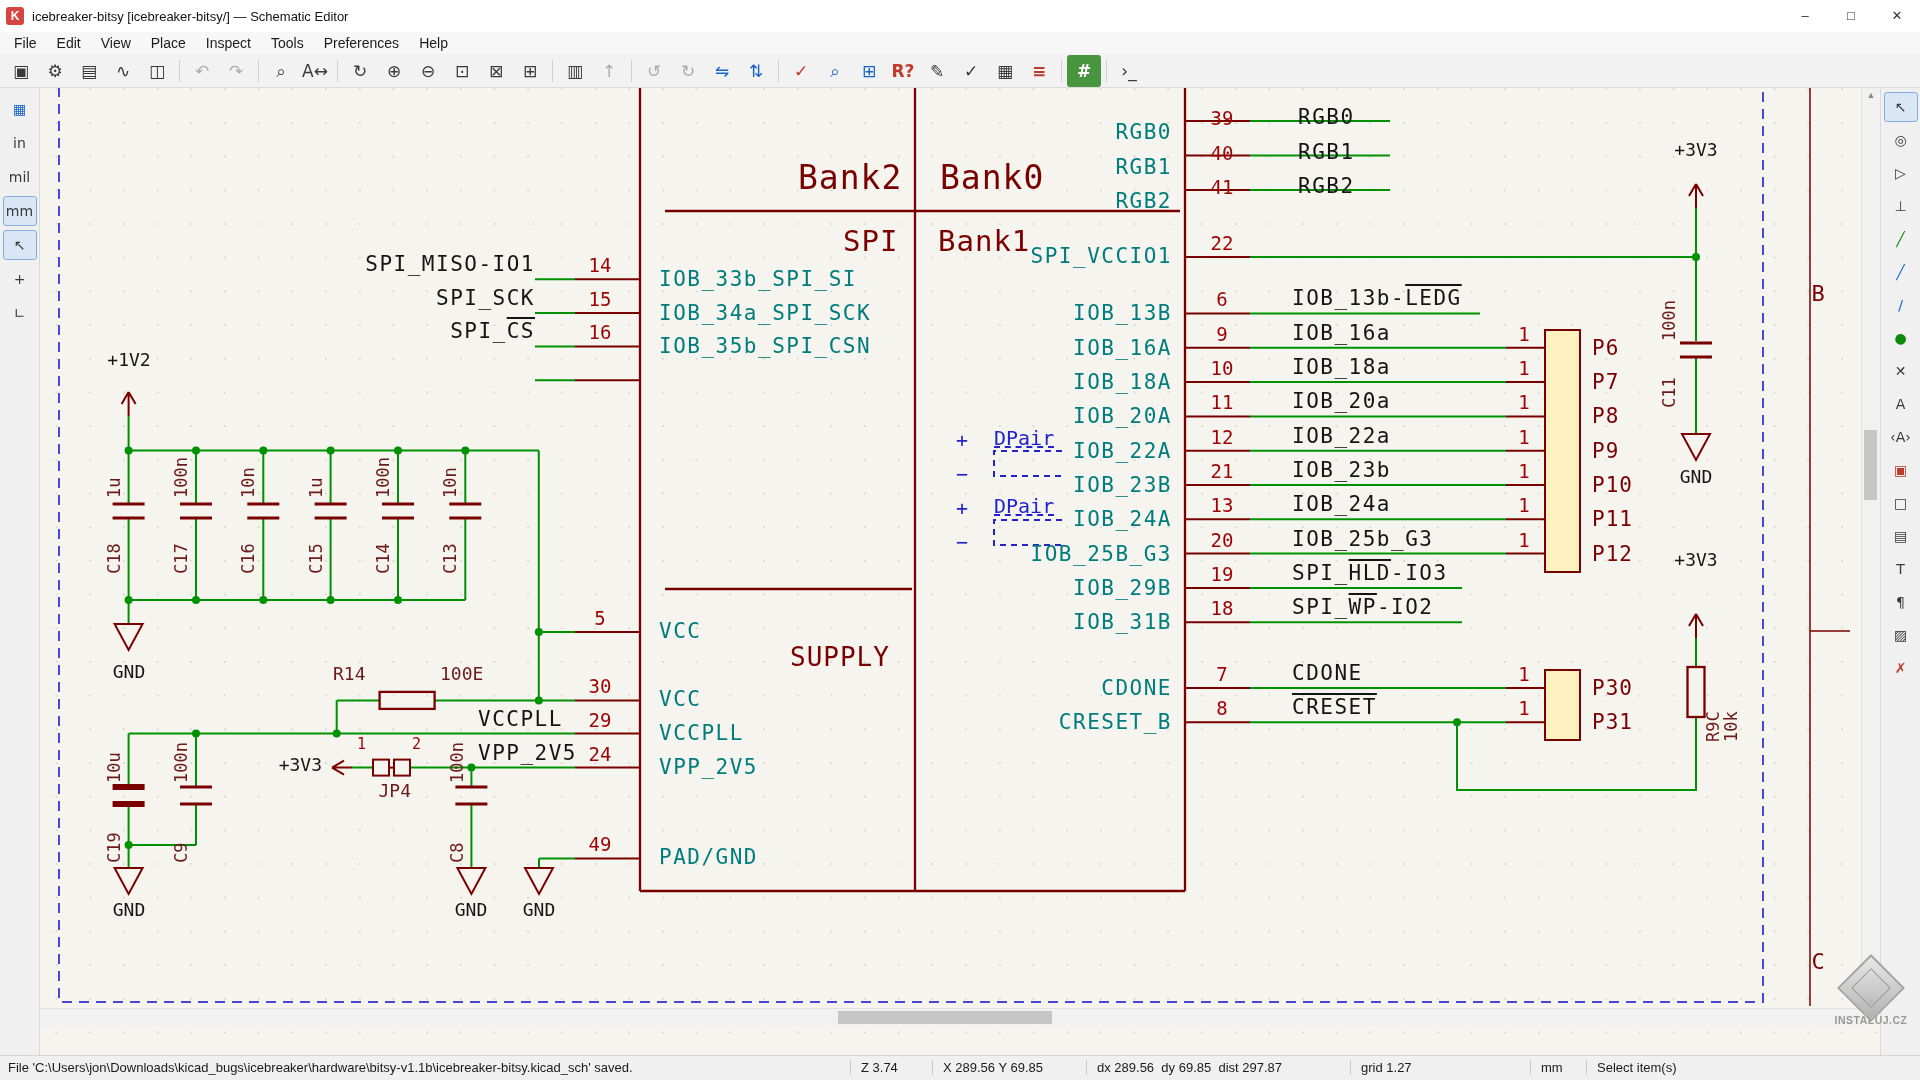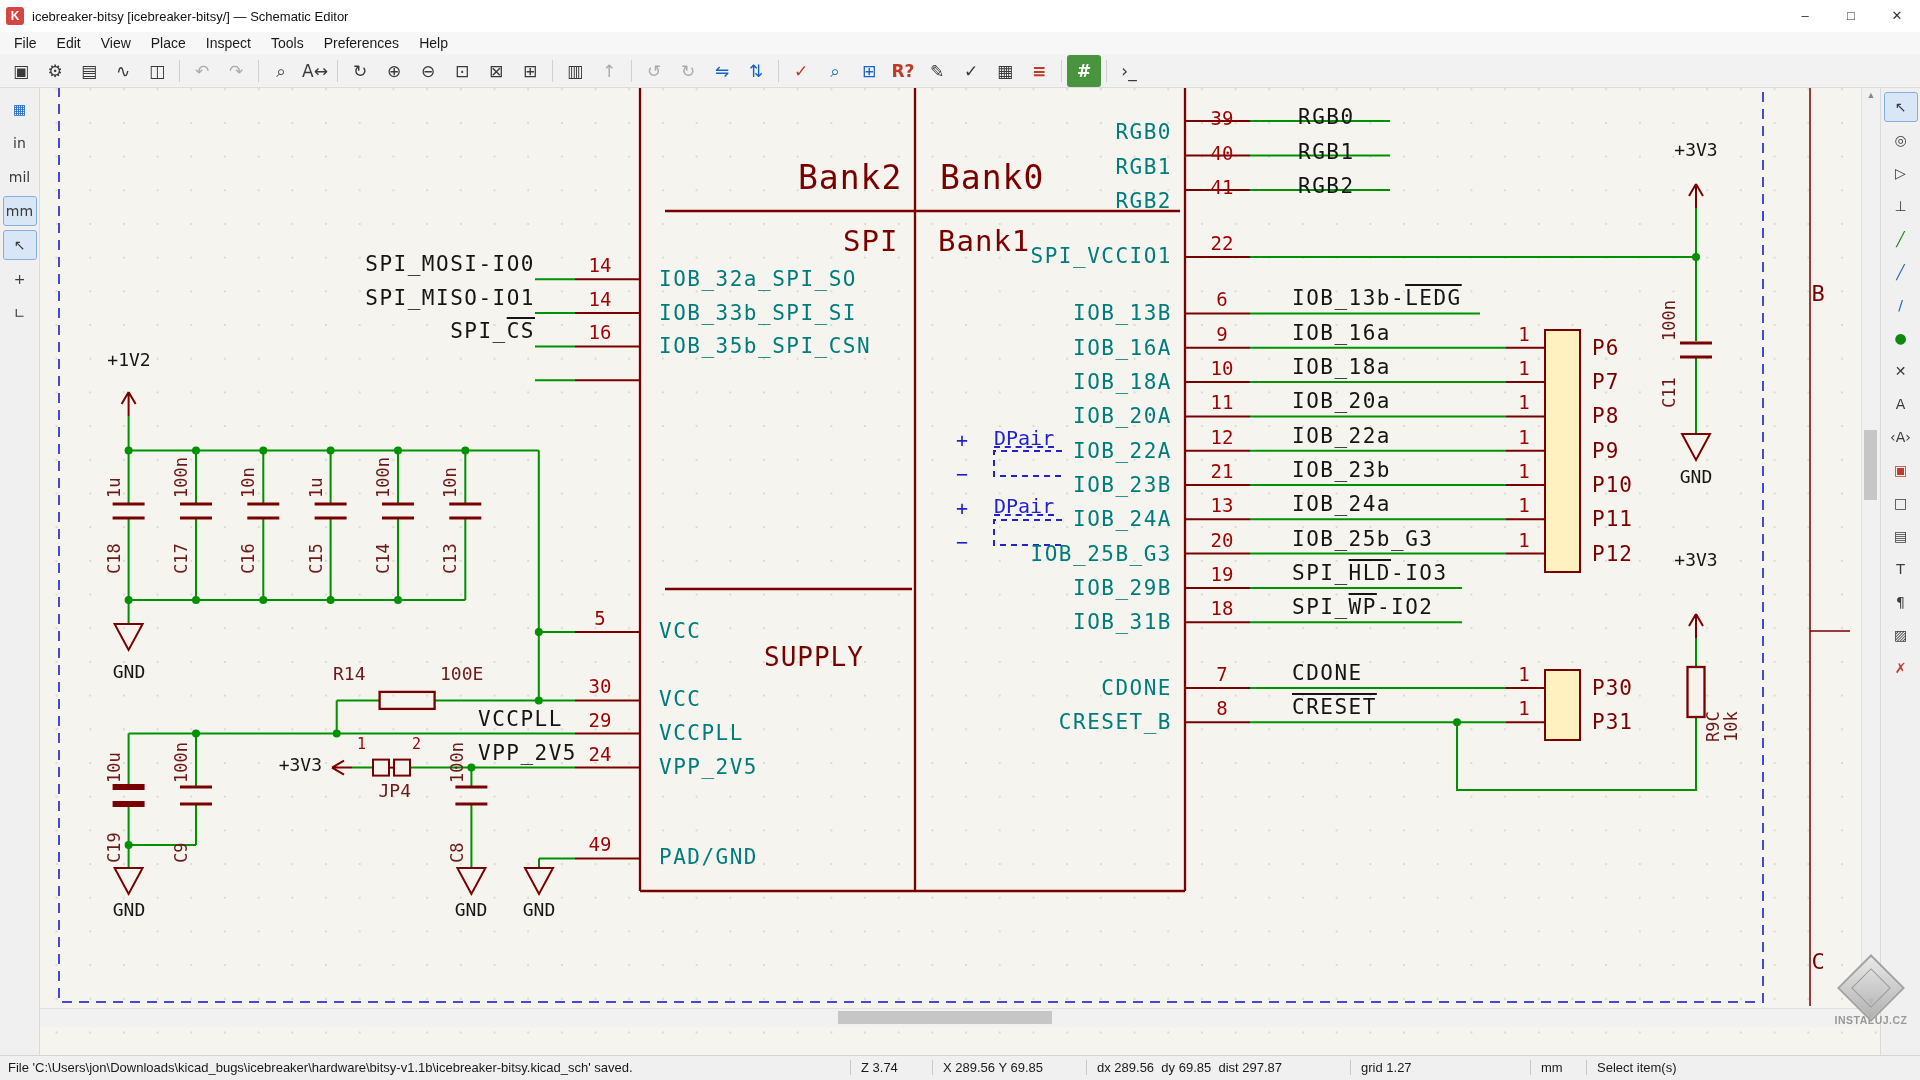--- a/index.html
+++ b/index.html
@@ -217,21 +217,21 @@
 
       <g stroke="#2222CC" stroke-width="2" fill="none" stroke-dasharray="6 5">
         <path d="M1062 451H994V476H1062 M1062 520H994V545H1062"></path>
       </g>
     </svg>
 
     <div class="sch-text t-bank" style="left:798px;top:161px;">Bank2</div>
     <div class="sch-text t-bank" style="left:940px;top:161px;">Bank0</div>
     <div class="sch-text t-bank2" style="left:843px;top:227px;">SPI</div>
     <div class="sch-text t-bank2" style="left:938px;top:227px;">Bank1</div>
-    <div class="sch-text t-supply" style="left:764px;top:644px;">SUPPLY</div>
+    <div class="sch-text t-supply" style="left:790px;top:644px;">SUPPLY</div>
 
     <div id="rgb-rows" class="rows">
 
     <div class="row">
         <span class="pname">RGB0</span>
         <span class="pnum">39</span>
         <span class="nlabel">RGB0</span>
       </div>
         <div class="row">
         <span class="pname">RGB1</span>
@@ -240,29 +240,29 @@
       </div>
         <div class="row">
         <span class="pname">RGB2</span>
         <span class="pnum">41</span>
         <span class="nlabel">RGB2</span>
       </div>
       </div>
 
     <div id="spi-rows" class="rows">
 
-    <div class="row">
-        <span class="nlabel"><span>SPI_MOSI-IO0</span><span class="bar"></span></span>
-        <span class="pnum">14</span>
-        <span class="pname">IOB_32a_SPI_SO</span>
-      </div>
         <div class="row">
         <span class="nlabel"><span>SPI_MISO-IO1</span><span class="bar"></span></span>
         <span class="pnum">14</span>
         <span class="pname">IOB_33b_SPI_SI</span>
+      </div>
+        <div class="row">
+        <span class="nlabel"><span>SPI_SCK</span><span class="bar"></span></span>
+        <span class="pnum">15</span>
+        <span class="pname">IOB_34a_SPI_SCK</span>
       </div>
         <div class="row">
         <span class="nlabel"><span>SPI_</span><span class="bar">CS</span></span>
         <span class="pnum">16</span>
         <span class="pname">IOB_35b_SPI_CSN</span>
       </div>
       </div>
 
     <div id="iob-rows" class="rows">
 

